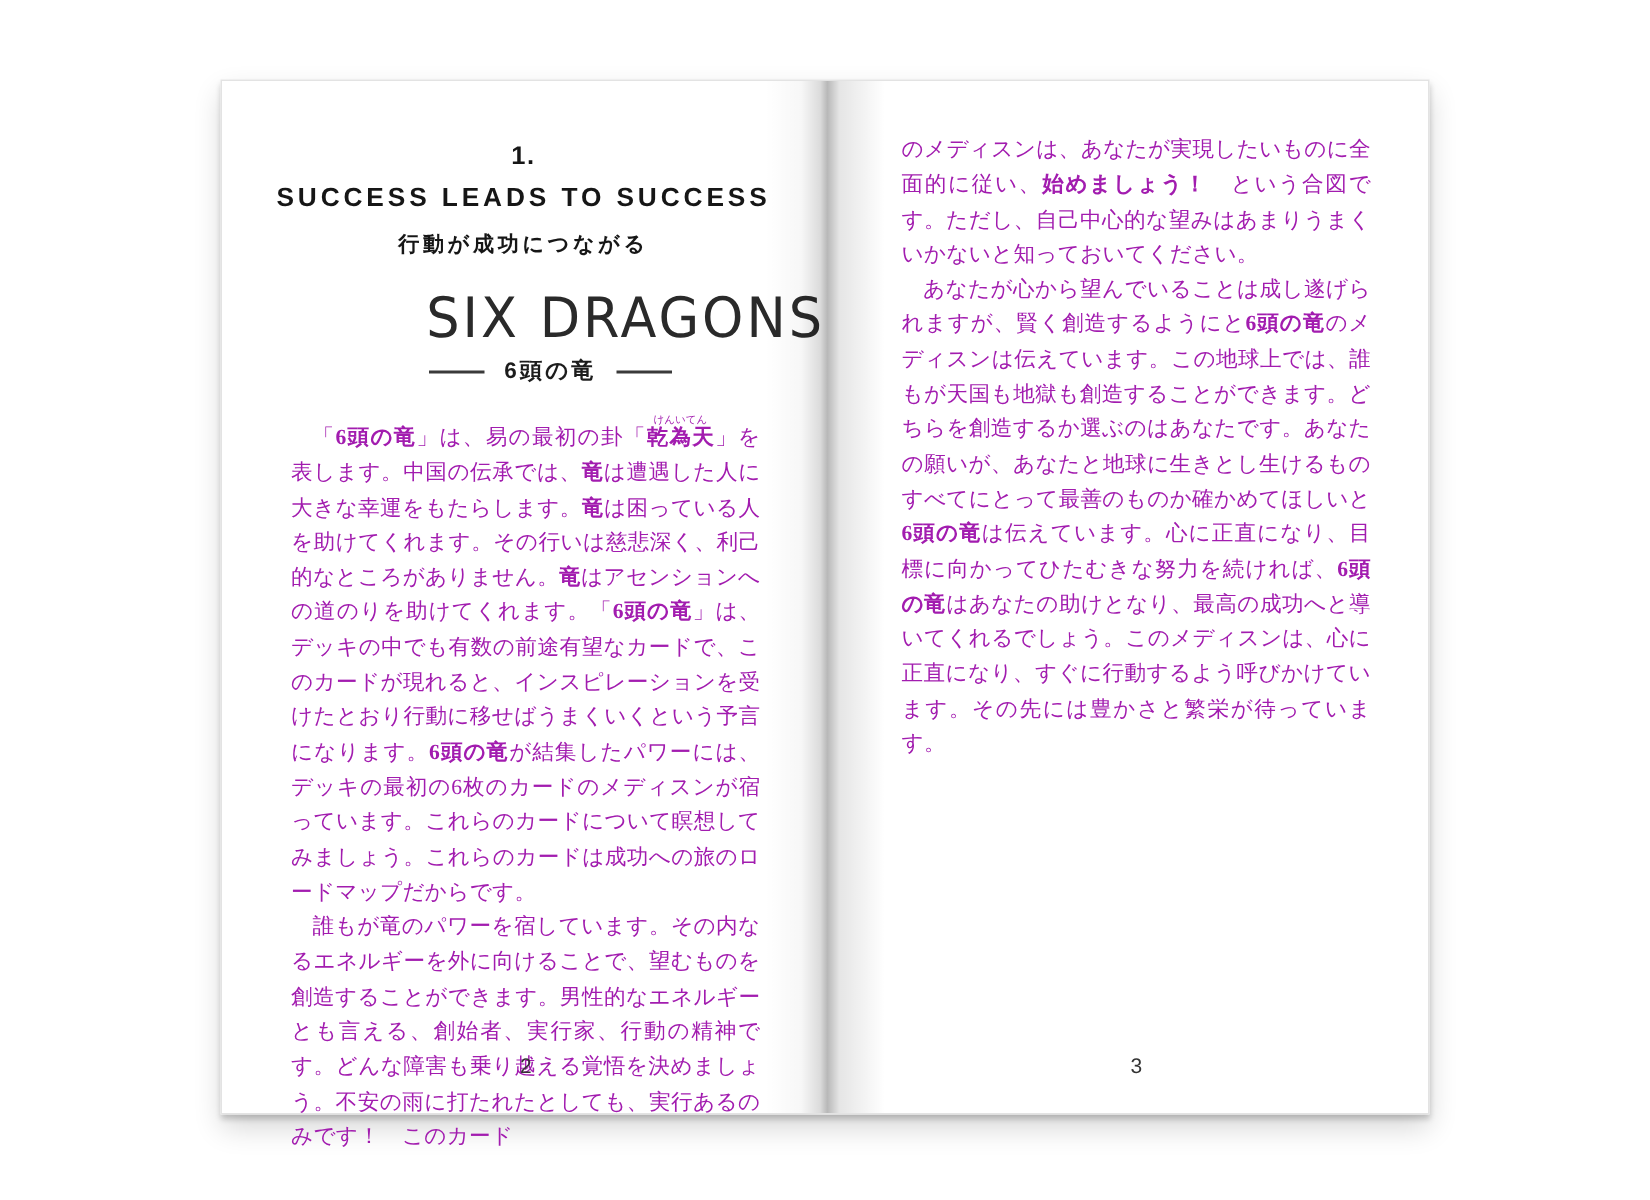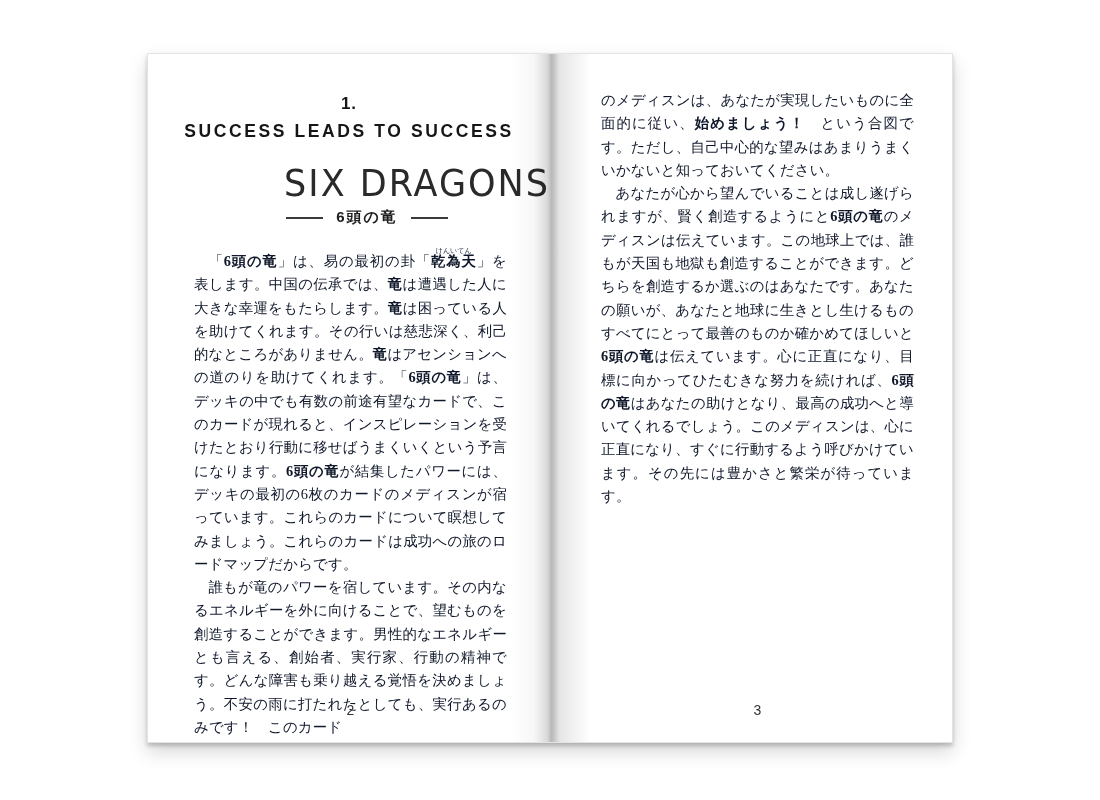--- a/index.html
+++ b/index.html
@@ -76,21 +76,21 @@
   .card-title-ja {
     font-size: 15px; font-weight: 700; letter-spacing: 2px; color: #1c1c1c;
   }
 
   
   .body-text {
     font-family: "Liberation Serif", "DejaVu Serif", serif;
     font-size: 14.4px;
     line-height: 23.3px;
     text-align: justify;
-    color: #0f172a;
+    color: #a21caf;
     letter-spacing: 0.2px;
   }
   .page.left  .body-text { margin-top: 20px; padding: 0 43px 0 46px; }
   .page.right .body-text { margin-top: 35px; padding: 0 38px 0 51px; }
   .body-text p { margin: 0; }
   .body-text p.indent { text-indent: 1em; }
   .body-text .bold { font-weight: 700; }
   ruby { ruby-position: over; ruby-align: center; }
   rt {
     font-family: "Liberation Sans", "DejaVu Sans", sans-serif;
@@ -110,20 +110,21 @@
 </head>
 <body>
 
 <div class="stage">
   <div class="book">
 
     <section class="page left">
       <header class="chapter-header">
         <div class="chapter-number">1.</div>
         <h1 class="chapter-title-en">SUCCESS LEADS TO SUCCESS</h1>
+        <div class="chapter-title-ja">行動が成功につながる</div>
       </header>
 
       <div class="card-title">
         <div class="card-title-en">SIX DRAGONS</div>
         <div class="card-subtitle">
           <span class="dash"></span>
           <span class="card-title-ja">6頭の竜</span>
           <span class="dash"></span>
         </div>
       </div>

